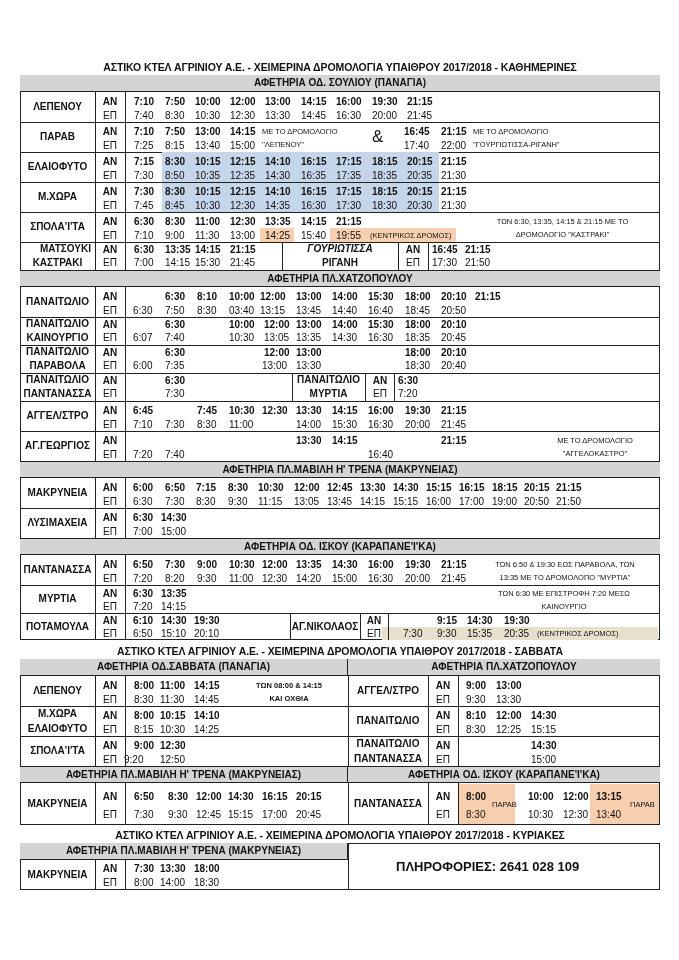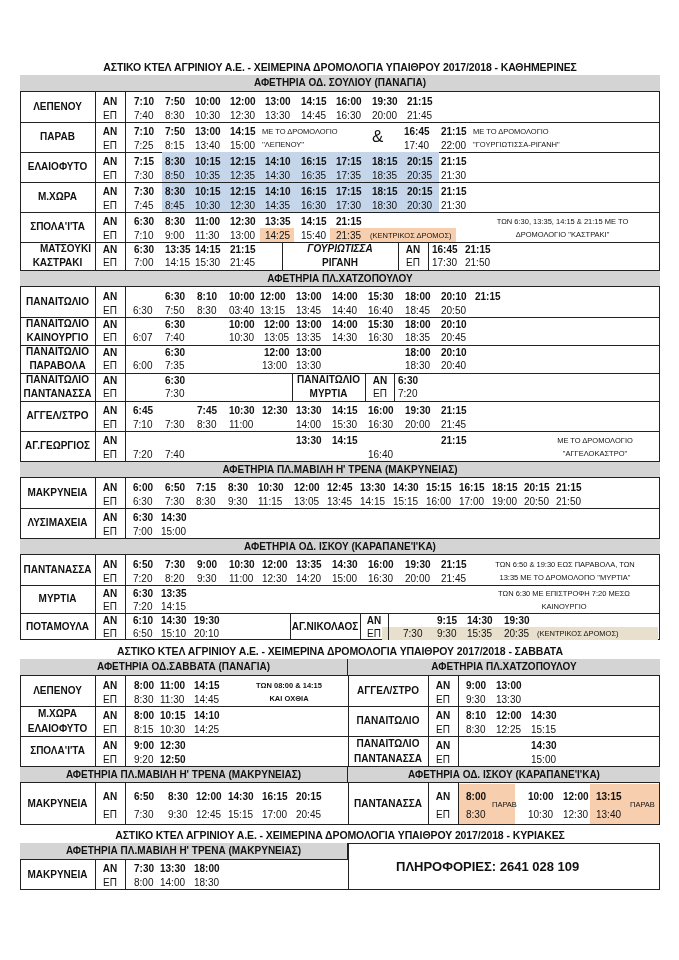--- a/index.html
+++ b/index.html
@@ -139,21 +139,21 @@
     <div class="t b" style="left: 230px; top: 216px;">12:30</div>
     <div class="t b" style="left: 265px; top: 216px;">13:35</div>
     <div class="t b" style="left: 301px; top: 216px;">14:15</div>
     <div class="t b" style="left: 336px; top: 216px;">21:15</div>
     <div class="t" style="left: 134px; top: 230px;">7:10</div>
     <div class="t" style="left: 165px; top: 230px;">9:00</div>
     <div class="t" style="left: 195px; top: 230px;">11:30</div>
     <div class="t" style="left: 230px; top: 230px;">13:00</div>
     <div class="t" style="left: 265px; top: 230px;">14:25</div>
     <div class="t" style="left: 301px; top: 230px;">15:40</div>
-    <div class="t" style="left: 336px; top: 230px;">21:35</div>
+    <div class="t" style="left: 336px; top: 230px;">19:55</div>
     <div class="note" style="left: 370px; top: 229px; text-align: left;">(ΚΕΝΤΡΙΚΟΣ ΔΡΟΜΟΣ)</div>
     <div class="note" style="left: 470px; top: 215px; width: 185px;">ΤΩΝ 6:30, 13:35, 14:15 &amp; 21:15 ΜΕ ΤΟ</div>
     <div class="note" style="left: 470px; top: 228px; width: 185px;">ΔΡΟΜΟΛΟΓΙΟ "ΚΑΣΤΡΑΚΙ"</div>
     <div class="vline" style="left: 95px; top: 212px; height: 30px;"></div>
     <div class="vline" style="left: 125px; top: 212px; height: 30px;"></div>
     <div class="hline" style="left: 20px; top: 242px; width: 640px;"></div>
     <div class="place" style="left: 28px; top: 242px; width: 75px; height: 14px;">ΜΑΤΣΟΥΚΙ</div>
     <div class="place" style="left: 20px; top: 256px; width: 75px; height: 14px;">ΚΑΣΤΡΑΚΙ</div>
     <div class="dir an" style="left: 97px; top: 244px;">ΑΝ</div>
     <div class="dir" style="left: 97px; top: 257px;">ΕΠ</div>
@@ -443,22 +443,22 @@
     <div class="t" style="left: 160px; top: 724px;">10:30</div>
     <div class="t" style="left: 194px; top: 724px;">14:25</div>
     <div class="vline" style="left: 95px; top: 706px; height: 30px;"></div>
     <div class="vline" style="left: 125px; top: 706px; height: 30px;"></div>
     <div class="hline" style="left: 20px; top: 736px; width: 328px;"></div>
     <div class="place" style="left: 20px; top: 736px; width: 75px; height: 30px;">ΣΠΟΛΑ'Ι'ΤΑ</div>
     <div class="dir an" style="left: 97px; top: 740px;">ΑΝ</div>
     <div class="dir" style="left: 97px; top: 754px;">ΕΠ</div>
     <div class="t b" style="left: 134px; top: 740px;">9:00</div>
     <div class="t b" style="left: 160px; top: 740px;">12:30</div>
-    <div class="t" style="left: 134px; top: 754px;">9:20</div>
-    <div class="t" style="left: 160px; top: 754px; font-weight: bold;">12:50</div>
+    <div class="t" style="left: 124px; top: 754px;">9:20</div>
+    <div class="t" style="left: 160px; top: 754px;">12:50</div>
     <div class="vline" style="left: 95px; top: 736px; height: 30px;"></div>
     <div class="vline" style="left: 125px; top: 736px; height: 30px;"></div>
     <div class="place" style="left: 348px; top: 676px; width: 80px; height: 30px;">ΑΓΓΕΛ/ΣΤΡΟ</div>
     <div class="dir an" style="left: 430px; top: 680px;">ΑΝ</div>
     <div class="dir" style="left: 430px; top: 694px;">ΕΠ</div>
     <div class="t b" style="left: 466px; top: 680px;">9:00</div>
     <div class="t b" style="left: 496px; top: 680px;">13:00</div>
     <div class="t" style="left: 466px; top: 694px;">9:30</div>
     <div class="t" style="left: 496px; top: 694px;">13:30</div>
     <div class="vline" style="left: 428px; top: 676px; height: 30px;"></div>

